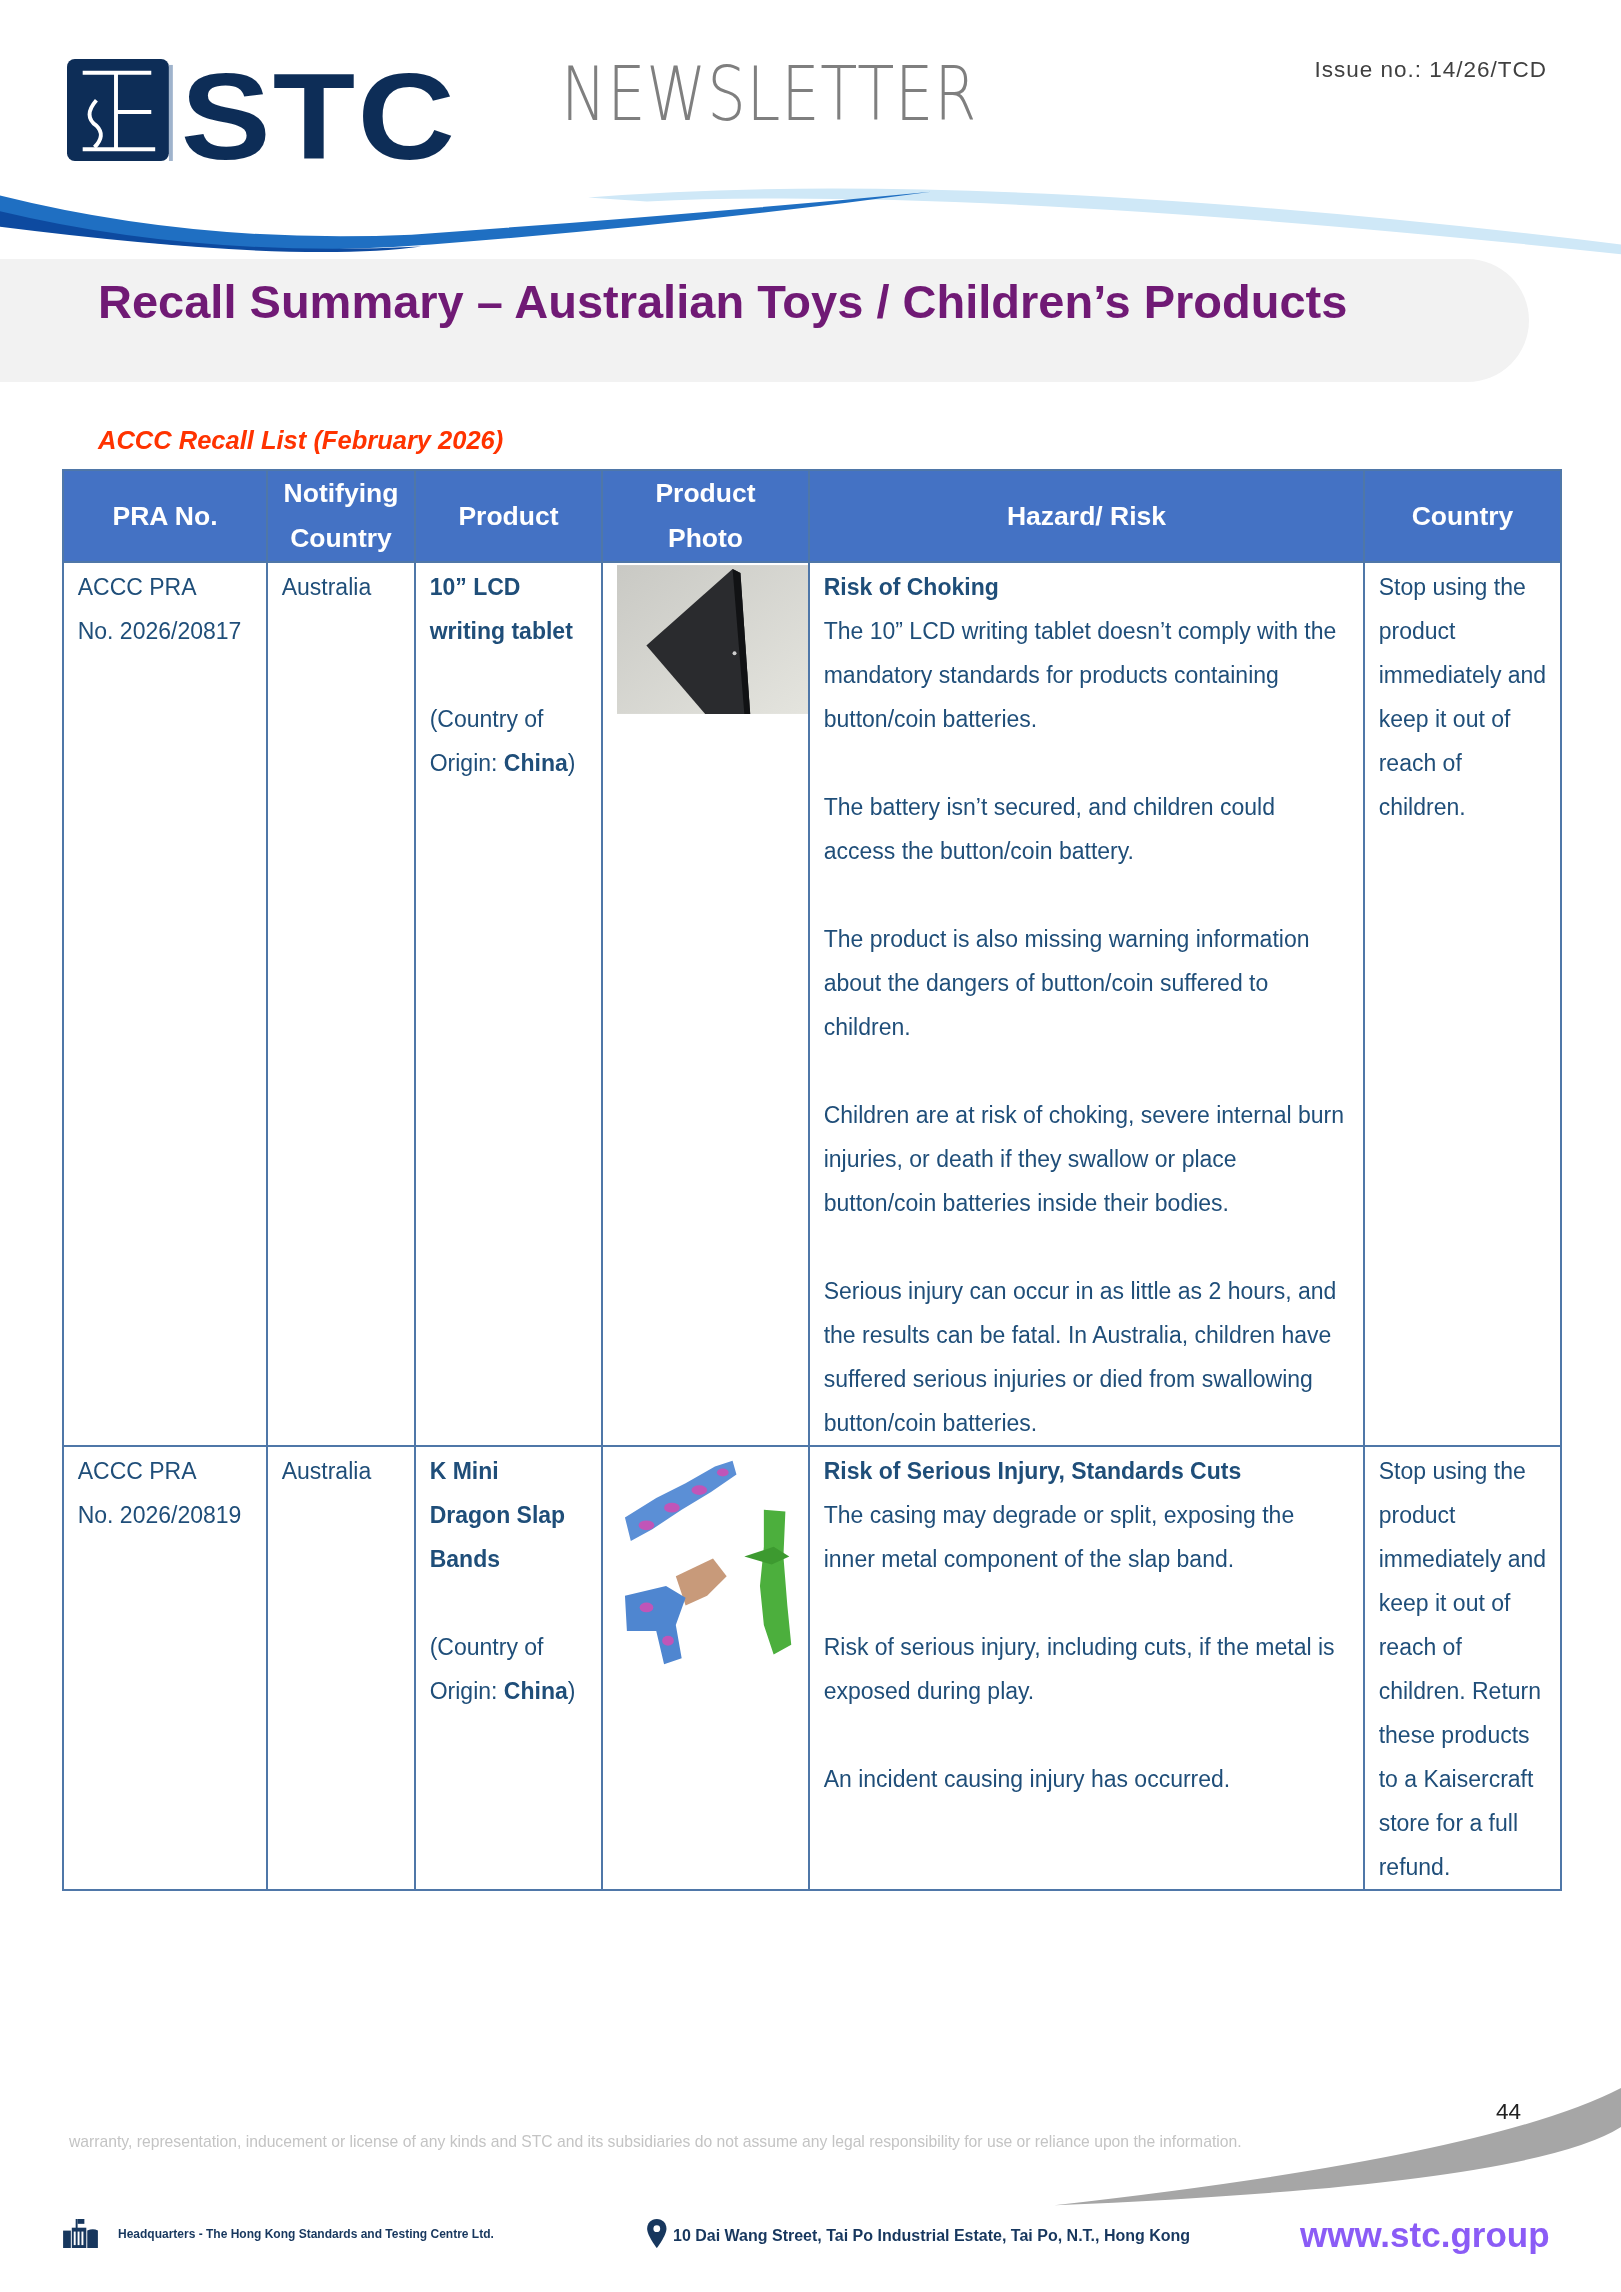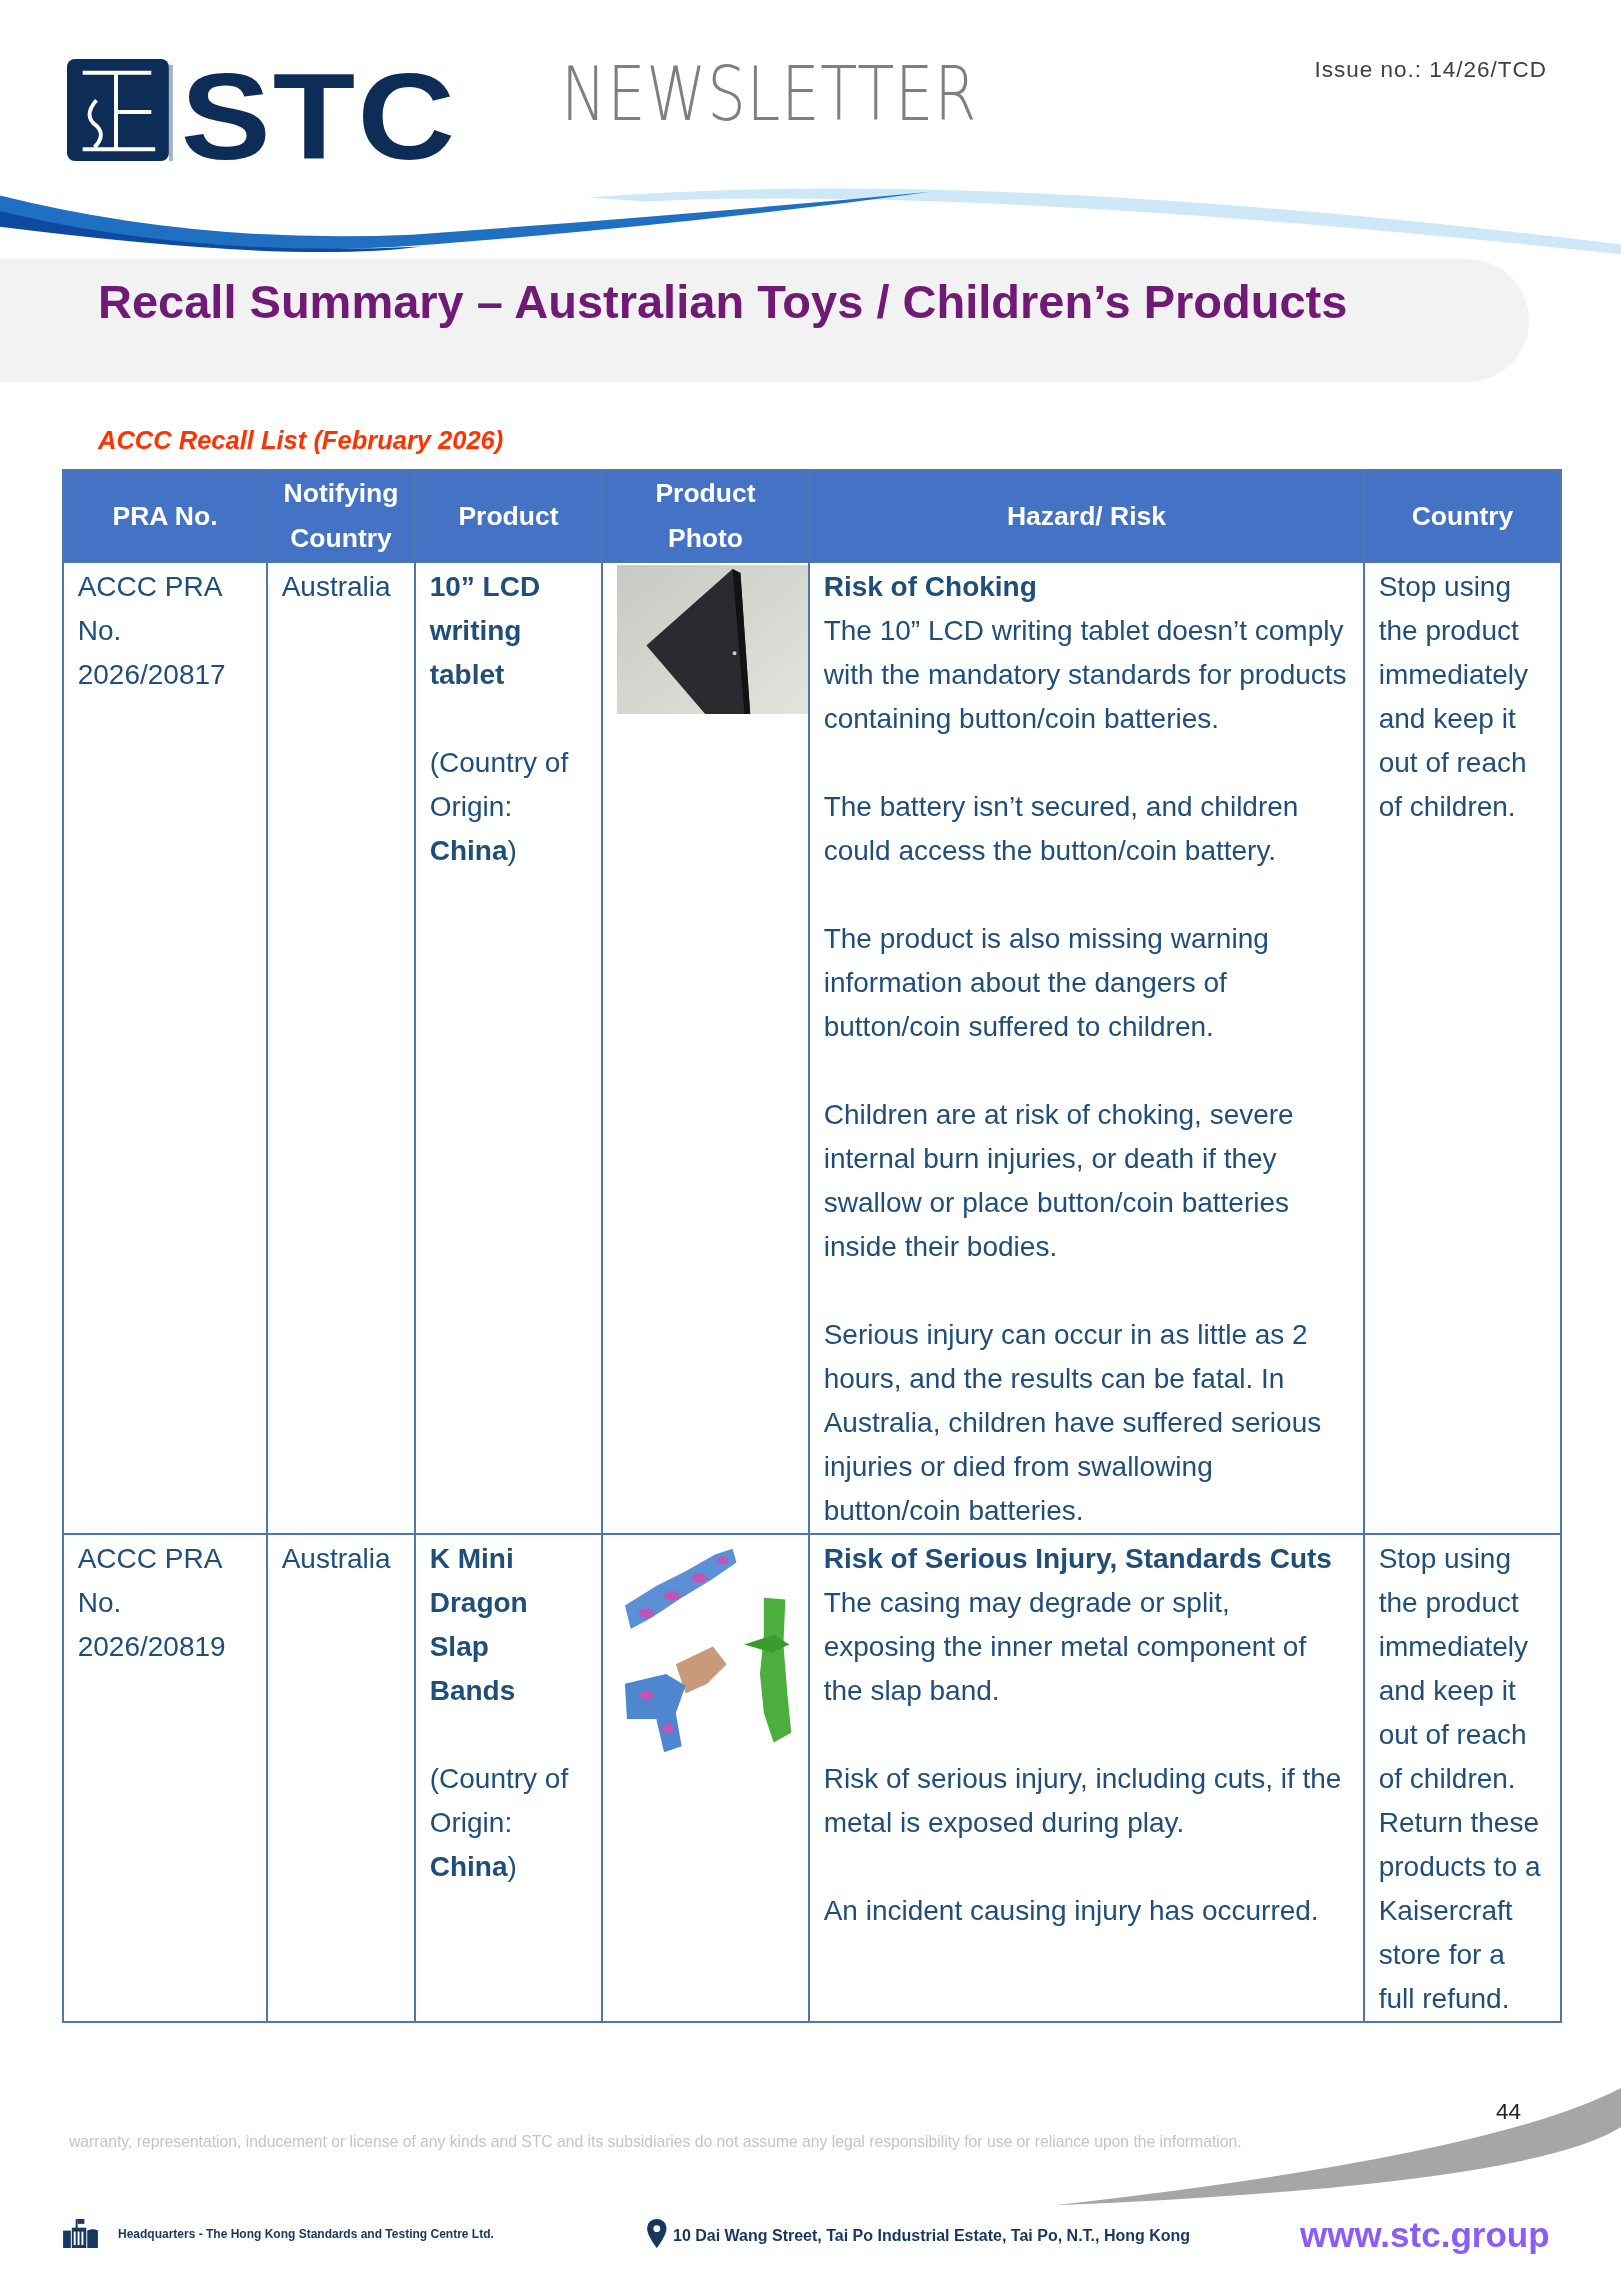--- a/index.html
+++ b/index.html
@@ -39,21 +39,21 @@
     table.recall {
       position: absolute; left: 62px; top: 469px; width: 1498px;
       border-collapse: collapse; table-layout: fixed;
     }
     table.recall th, table.recall td { border: 2px solid #4f77a8; }
     table.recall th {
       background: #4472c4; color: #ffffff; font-size: 26.5px; font-weight: bold;
       height: 90px; line-height: 45px; text-align: center; padding: 0 5.9px;
     }
     table.recall td {
-      vertical-align: top; font-size: 28px; line-height: 44px;
+      vertical-align: top; font-size: 23px; line-height: 44px;
       padding: 2px 13.7px 0 13.7px; color: #1f4e79;
     }
     .b { font-weight: bold; }
     .gap { height: 44px; }
     td.photo { padding: 13.7px 0 0 13.7px; }
     .photo-box { width: 191px; height: 149px; }
     
     .page-number { position: absolute; left: 1496px; top: 2099px; font-size: 22.5px; color: #222; }
     .footer-curve { position: absolute; left: 980px; top: 2088px; width: 641px; height: 127px; }
     .disclaimer {

